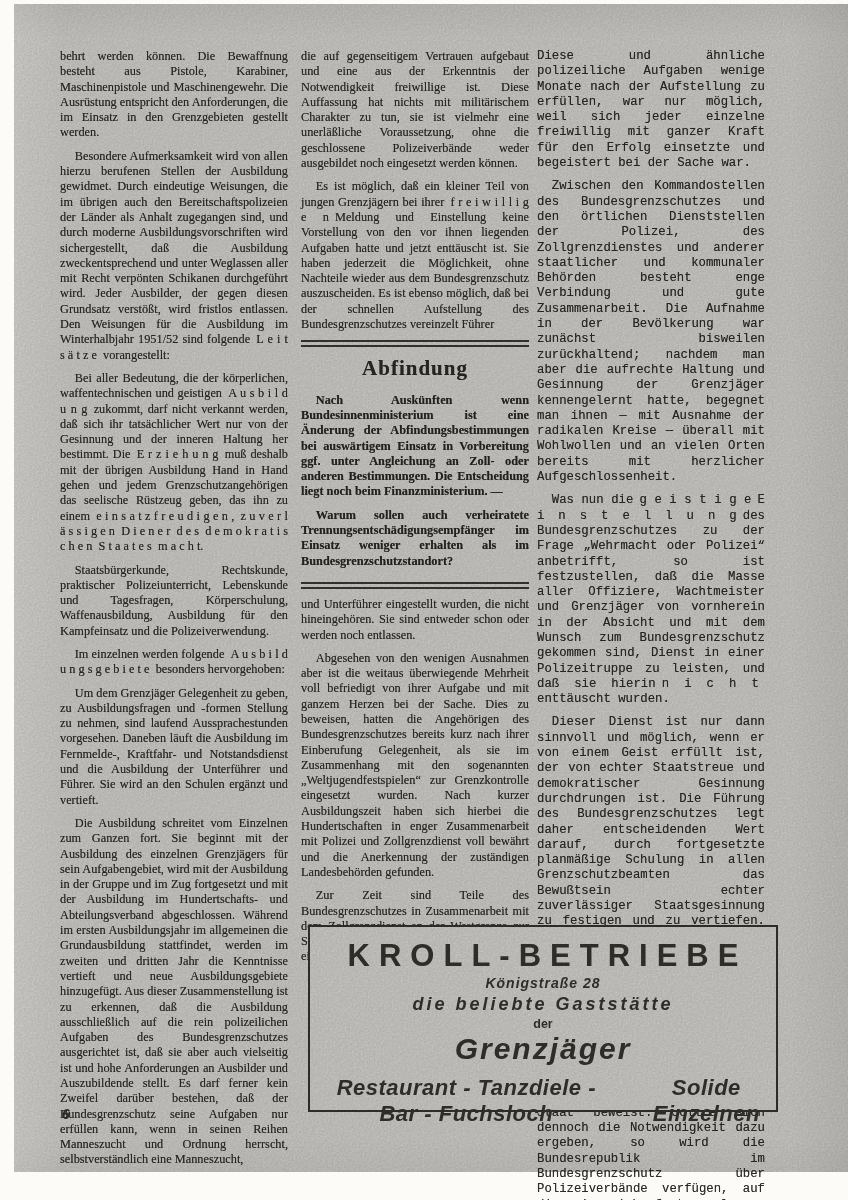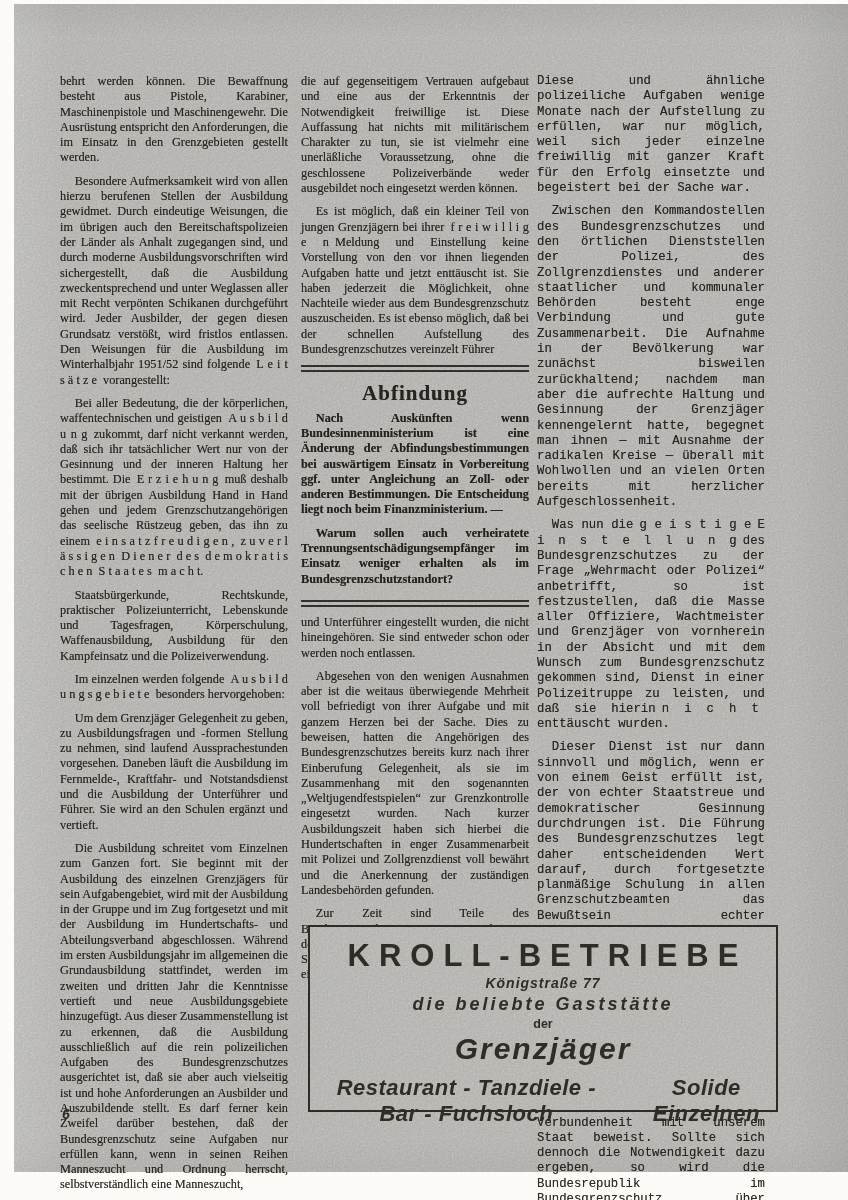--- a/index.html
+++ b/index.html
@@ -13,35 +13,35 @@
     background-color:#d5d4d0;
     background-image:
       linear-gradient(90deg, rgba(255,255,255,.22), rgba(0,0,0,0) 6%, rgba(0,0,0,0) 93%, rgba(0,0,0,.06)),
       linear-gradient(180deg, rgba(0,0,0,.05), rgba(0,0,0,0) 3%, rgba(0,0,0,0) 97%, rgba(0,0,0,.03));
   }
   .noise{
     position:absolute;left:0;top:0;width:100%;height:100%;
     pointer-events:none;z-index:30;
   }
   .col{
-    position:absolute;top:70px;
+    position:absolute;top:45px;
     font-size:12.3px;line-height:15.3px;color:#2d2b26;
     text-align:justify;overflow-wrap:break-word;
     text-shadow:0 0 .5px rgba(45,43,38,.55);
   }
   .col1{left:46px;width:228px;}
   .col2{left:287px;width:228px;}
   .col3{left:523px;width:228px;font-family:Liberation Mono, monospace;}
   .col p{margin:0 0 0 0;text-indent:1.2em;}
   .col p + p, .col .box + p, .col p + .box{margin-top:8px;}
   .col p.noindent{text-indent:0;}
   .box{margin-top:10px;}
   .dbl-rule{height:3px;border-top:2.5px solid #3a3833;border-bottom:2px solid #3a3833;}
   .box-title{
-    margin:14px 0 9px 0;text-align:center;font-weight:600;
+    margin:14px 0 16px 0;text-align:center;font-weight:600;
     font-size:21px;letter-spacing:1px;color:#2c2a25;text-indent:0;
   }
   .box p{font-weight:bold;color:#292722;}
   .box .dbl-rule.bottom{margin-top:13px;}
   .ornament{
     text-align:center;font-size:19px;font-weight:bold;color:#33312c;
     margin:12px 0 6px 0;line-height:14px;
   }
   .notice-title{
     margin:8px 0 6px 0;text-align:center;font-weight:bold;
@@ -110,21 +110,21 @@
     <p>Was nun die g e i s t i g e E i n s t e l l u n g des Bundesgrenzschutzes zu der Frage „Wehrmacht oder Polizei“ anbetrifft, so ist festzustellen, daß die Masse aller Offiziere, Wachtmeister und Grenzjäger von vornherein in der Absicht und mit dem Wunsch zum Bundesgrenzschutz gekommen sind, Dienst in einer Polizeitruppe zu leisten, und daß sie hierin n i c h t enttäuscht wurden.</p>
     <p>Dieser Dienst ist nur dann sinnvoll und möglich, wenn er von einem Geist erfüllt ist, der von echter Staatstreue und demokratischer Gesinnung durchdrungen ist. Die Führung des Bundesgrenzschutzes legt daher entscheidenden Wert darauf, durch fortgesetzte planmäßige Schulung in allen Grenzschutzbeamten das Bewußtsein echter zuverlässiger Staatsgesinnung zu festigen und zu vertiefen. Elemente, die die Grundlagen unserer Demokratie nicht bejahen, haben im Bundesgrenzschutz keinen Platz.</p>
     <p>Es wird hoffentlich nicht notwendig sein, daß der Bundesgrenzschutz durch Einsatz von Leib und Leben seine rückhaltlose Verbundenheit mit unserem Staat beweist. Sollte sich dennoch die Notwendigkeit dazu ergeben, so wird die Bundesrepublik im Bundesgrenzschutz über Polizeiverbände verfügen, auf die sie sich fest verlassen kann.</p>
     <div class="ornament">*</div>
     <h3 class="notice-title">Bundesinnenministerium!</h3>
     <p class="notice-body">Beamte und Angestellte mit einem monatlichen Grundgehalt bis 300,— DM erhalten für jedes kinderzuschlagberechtigte Kind eine Weihnachtszuwendung von DM 8,—, wenn die Beschäftigung im öffentlichen Dienst mindestens 12 Wochen erreicht.</p>
   </div>
 
   <div class="ad">
     <div class="ad-title">KROLL-BETRIEBE</div>
-    <div class="ad-address">Königstraße 77</div>
+    <div class="ad-address">Königstraße 28</div>
     <div class="ad-line1">die beliebte Gaststätte</div>
     <div class="ad-der">der</div>
     <div class="ad-name">Grenzjäger</div>
     <div class="ad-footer">
       <span>Restaurant - Tanzdiele - Bar - Fuchsloch</span>
       <span>Solide Einzelnen</span>
     </div>
   </div>
 
   <div class="page-number">6</div>

